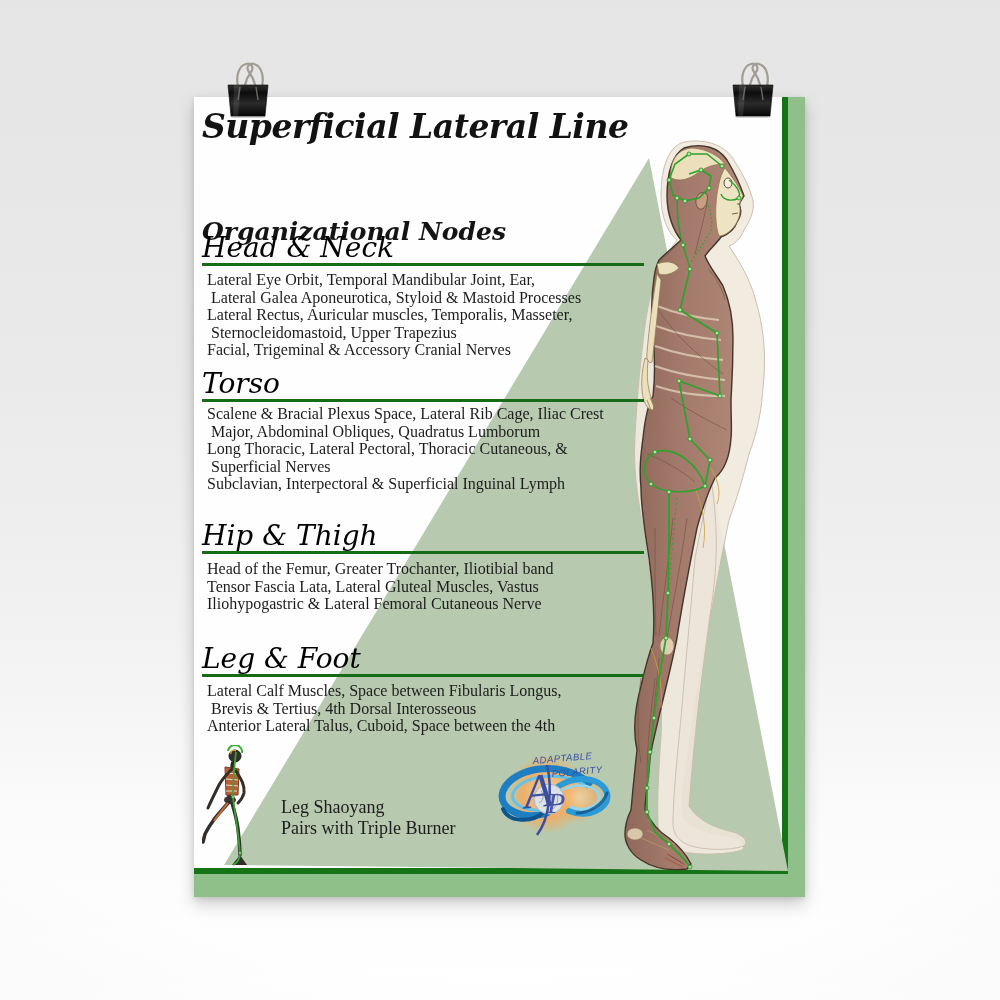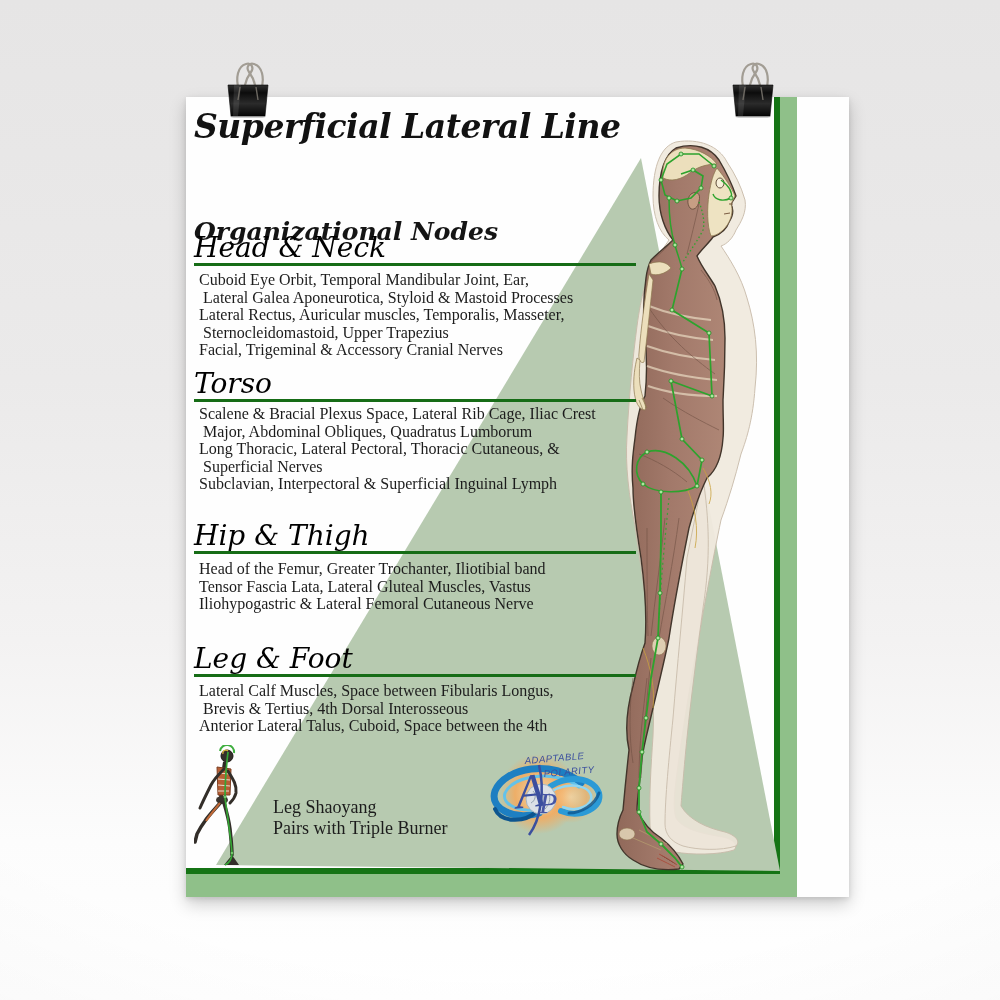--- a/index.html
+++ b/index.html
@@ -5,21 +5,21 @@
   * { margin:0; padding:0; box-sizing:border-box; }
   html,body { width:1000px; height:1000px; overflow:hidden; }
   .stage {
     position:relative; width:1000px; height:1000px;
     background:
       radial-gradient(130% 95% at 50% 38%, rgba(0,0,0,0) 62%, rgba(0,0,0,0.05) 100%),
       linear-gradient(180deg,#e6e5e5 0%,#ebeaea 38%,#f3f2f2 64%,#fcfcfc 84%,#ffffff 100%);
     font-family:"Liberation Serif", serif; color:var(--ink,#161616);
   }
   .poster {
-    position:absolute; left:186px; top:97px; width:663px; height:800px;
+    position:absolute; left:194px; top:97px; width:611px; height:800px;
     background:#fefefe;
     box-shadow:0 7px 16px rgba(0,0,0,0.20), 0 2px 5px rgba(0,0,0,0.10);
   }
   .abs { position:absolute; }
   
   .band-right  { left:594px; top:0; width:17px; height:800px; background:var(--band,#8fc089); }
   .line-right  { left:588px; top:0; width:6px;  height:777px; background:var(--frame,#157415); }
   .band-bottom { left:0; top:777px; width:611px; height:23px; background:var(--band,#8fc089); }
   .line-bottom { left:0; top:771px; width:594px; height:6px;  background:var(--frame,#157415); }
   .tri-svg { left:0; top:0; width:611px; height:800px; z-index:1; }
@@ -226,21 +226,21 @@
     <div class="abs band-right"></div>
     <div class="abs line-bottom"></div>
     <div class="abs band-bottom"></div>
 
     <div class="content">
       <h1 class="abs title">Superficial Lateral Line</h1>
       <h2 class="abs org-heading">Organizational Nodes</h2>
       <div id="sections">
           <div class="sec-head" style="top: 136px;">Head &amp; Neck</div>
           <div class="sec-body" style="top: 174px;">
-            <div class="sec-line">Cuboid Eye Orbit, Temporal Mandibular Joint, Ear,</div>
+            <div class="sec-line">Lateral Eye Orbit, Temporal Mandibular Joint, Ear,</div>
             <div class="sec-line"> Lateral Galea Aponeurotica, Styloid &amp; Mastoid Processes</div>
             <div class="sec-line">Lateral Rectus, Auricular muscles, Temporalis, Masseter,</div>
             <div class="sec-line"> Sternocleidomastoid, Upper Trapezius</div>
             <div class="sec-line">Facial, Trigeminal &amp; Accessory Cranial Nerves</div>
           </div>
           <div class="sec-head" style="top: 272px;">Torso</div>
           <div class="sec-body" style="top: 308px;">
             <div class="sec-line">Scalene &amp; Bracial Plexus Space, Lateral Rib Cage, Iliac Crest</div>
             <div class="sec-line"> Major, Abdominal Obliques, Quadratus Lumborum</div>
             <div class="sec-line">Long Thoracic, Lateral Pectoral, Thoracic Cutaneous, &amp;</div>

